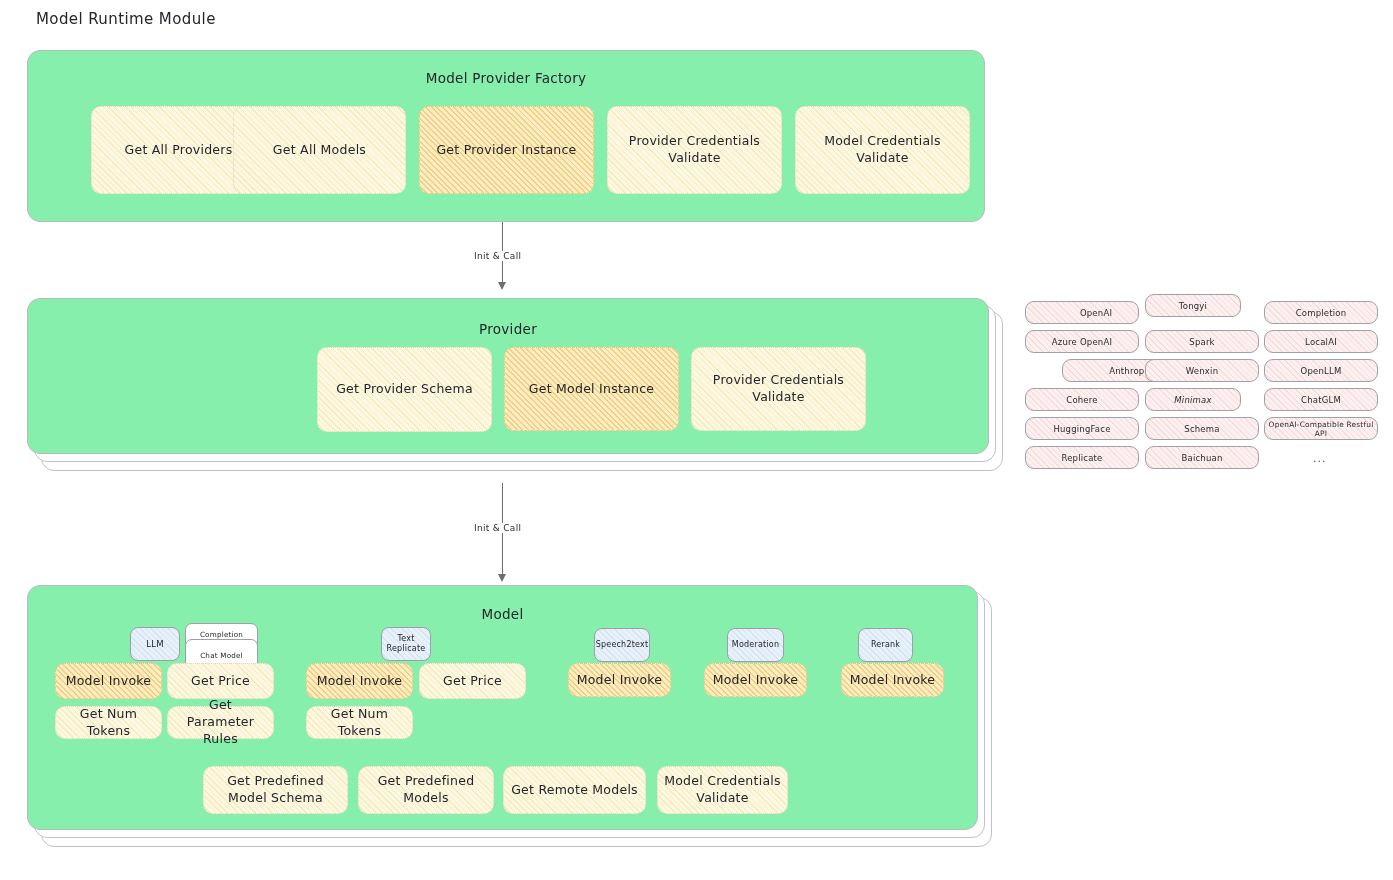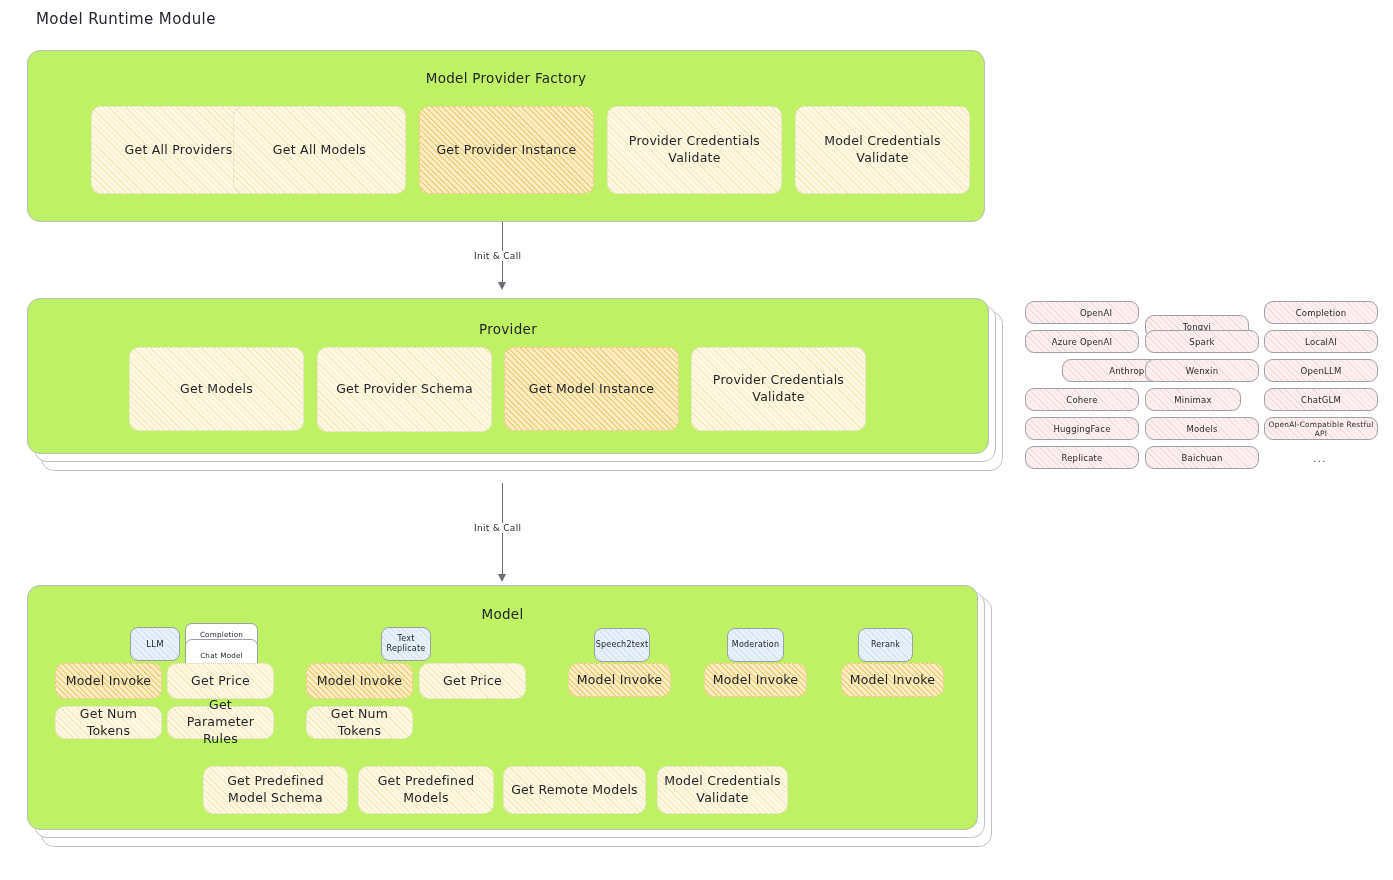--- a/index.html
+++ b/index.html
@@ -15,21 +15,21 @@
 
   
   #page-title{
     position:absolute;left:36px;top:10px;
     font-size:15px;letter-spacing:.4px;color:#24262b;
   }
 
   
   .sketch-box{
     position:absolute;
-    background:#bef264;
+    background:#86efac;
     border:1.4px solid #b9bcc2;
     border-radius:13px;
     box-sizing:border-box;
   }
   .stack-layer{
     position:absolute;
     background:#ffffff;
     border:1.2px solid #bfc2c8;
     border-radius:13px;
     box-sizing:border-box;
@@ -173,23 +173,20 @@
   <div class="arrow-line" style="left:502px;top:222px;height:62px;"></div>
   <div class="arrow-head" style="left:498px;top:282px;"></div>
   <div class="arrow-label" style="left:470px;top:251px;">Init &amp; Call</div>
 
   <div class="stack-layer" style="left:41px;top:311px;width:962px;height:160px;"></div>
   <div class="stack-layer" style="left:34px;top:305px;width:962px;height:157px;"></div>
   <div class="sketch-box" style="left:27px;top:298px;width:962px;height:156px;z-index:2;">
     <div class="box-title" style="top:22px;">Provider</div>
   </div>
 
-  <div class="node light" style="left:129px;top:347px;width:175px;height:84px;z-index:3;">
-    <span>Get Models</span>
-  </div>
   <div class="node light" style="left:317px;top:347px;width:175px;height:85px;z-index:3;">
     <span>Get Provider Schema</span>
   </div>
   <div class="node strong" style="left:504px;top:347px;width:175px;height:84px;z-index:3;">
     <span>Get Model Instance</span>
   </div>
   <div class="node light" style="left:691px;top:347px;width:175px;height:84px;z-index:3;">
     <span>Provider Credentials Validate</span>
   </div>
 
@@ -207,34 +204,34 @@
     <div class="pill" style="left:1025px;top:388px;width:114px;height:23px;">
       <span>Cohere</span>
       </div>
     <div class="pill" style="left:1025px;top:417px;width:114px;height:23px;">
       <span>HuggingFace</span>
       </div>
     <div class="pill" style="left:1025px;top:446px;width:114px;height:23px;">
       <span>Replicate</span>
       </div>
 
-    <div class="pill" style="left:1145px;top:315px;width:104px;height:23px;text-align:right;">
+    <div class="pill" style="left:1145px;top:294px;width:96px;height:23px;text-align:right;">
       <span>Tongyi</span>
       </div>
     <div class="pill" style="left:1145px;top:330px;width:114px;height:23px;">
       <span>Spark</span>
       </div>
     <div class="pill" style="left:1145px;top:359px;width:114px;height:23px;">
       <span>Wenxin</span>
       </div>
-    <div class="pill" style="left:1145px;top:388px;width:96px;height:23px;">
+    <div class="pill" style="left:1145px;top:388px;width:96px;height:23px;font-style:italic;">
       <span>Minimax</span>
       </div>
     <div class="pill" style="left:1145px;top:417px;width:114px;height:23px;">
-      <span>Models</span>
+      <span>Schema</span>
       </div>
     <div class="pill" style="left:1145px;top:446px;width:114px;height:23px;">
       <span>Baichuan</span>
       </div>
 
     <div class="pill" style="left:1264px;top:301px;width:114px;height:23px;">
       <span>Completion</span>
       </div>
     <div class="pill" style="left:1264px;top:330px;width:114px;height:23px;">
       <span>LocalAI</span>

